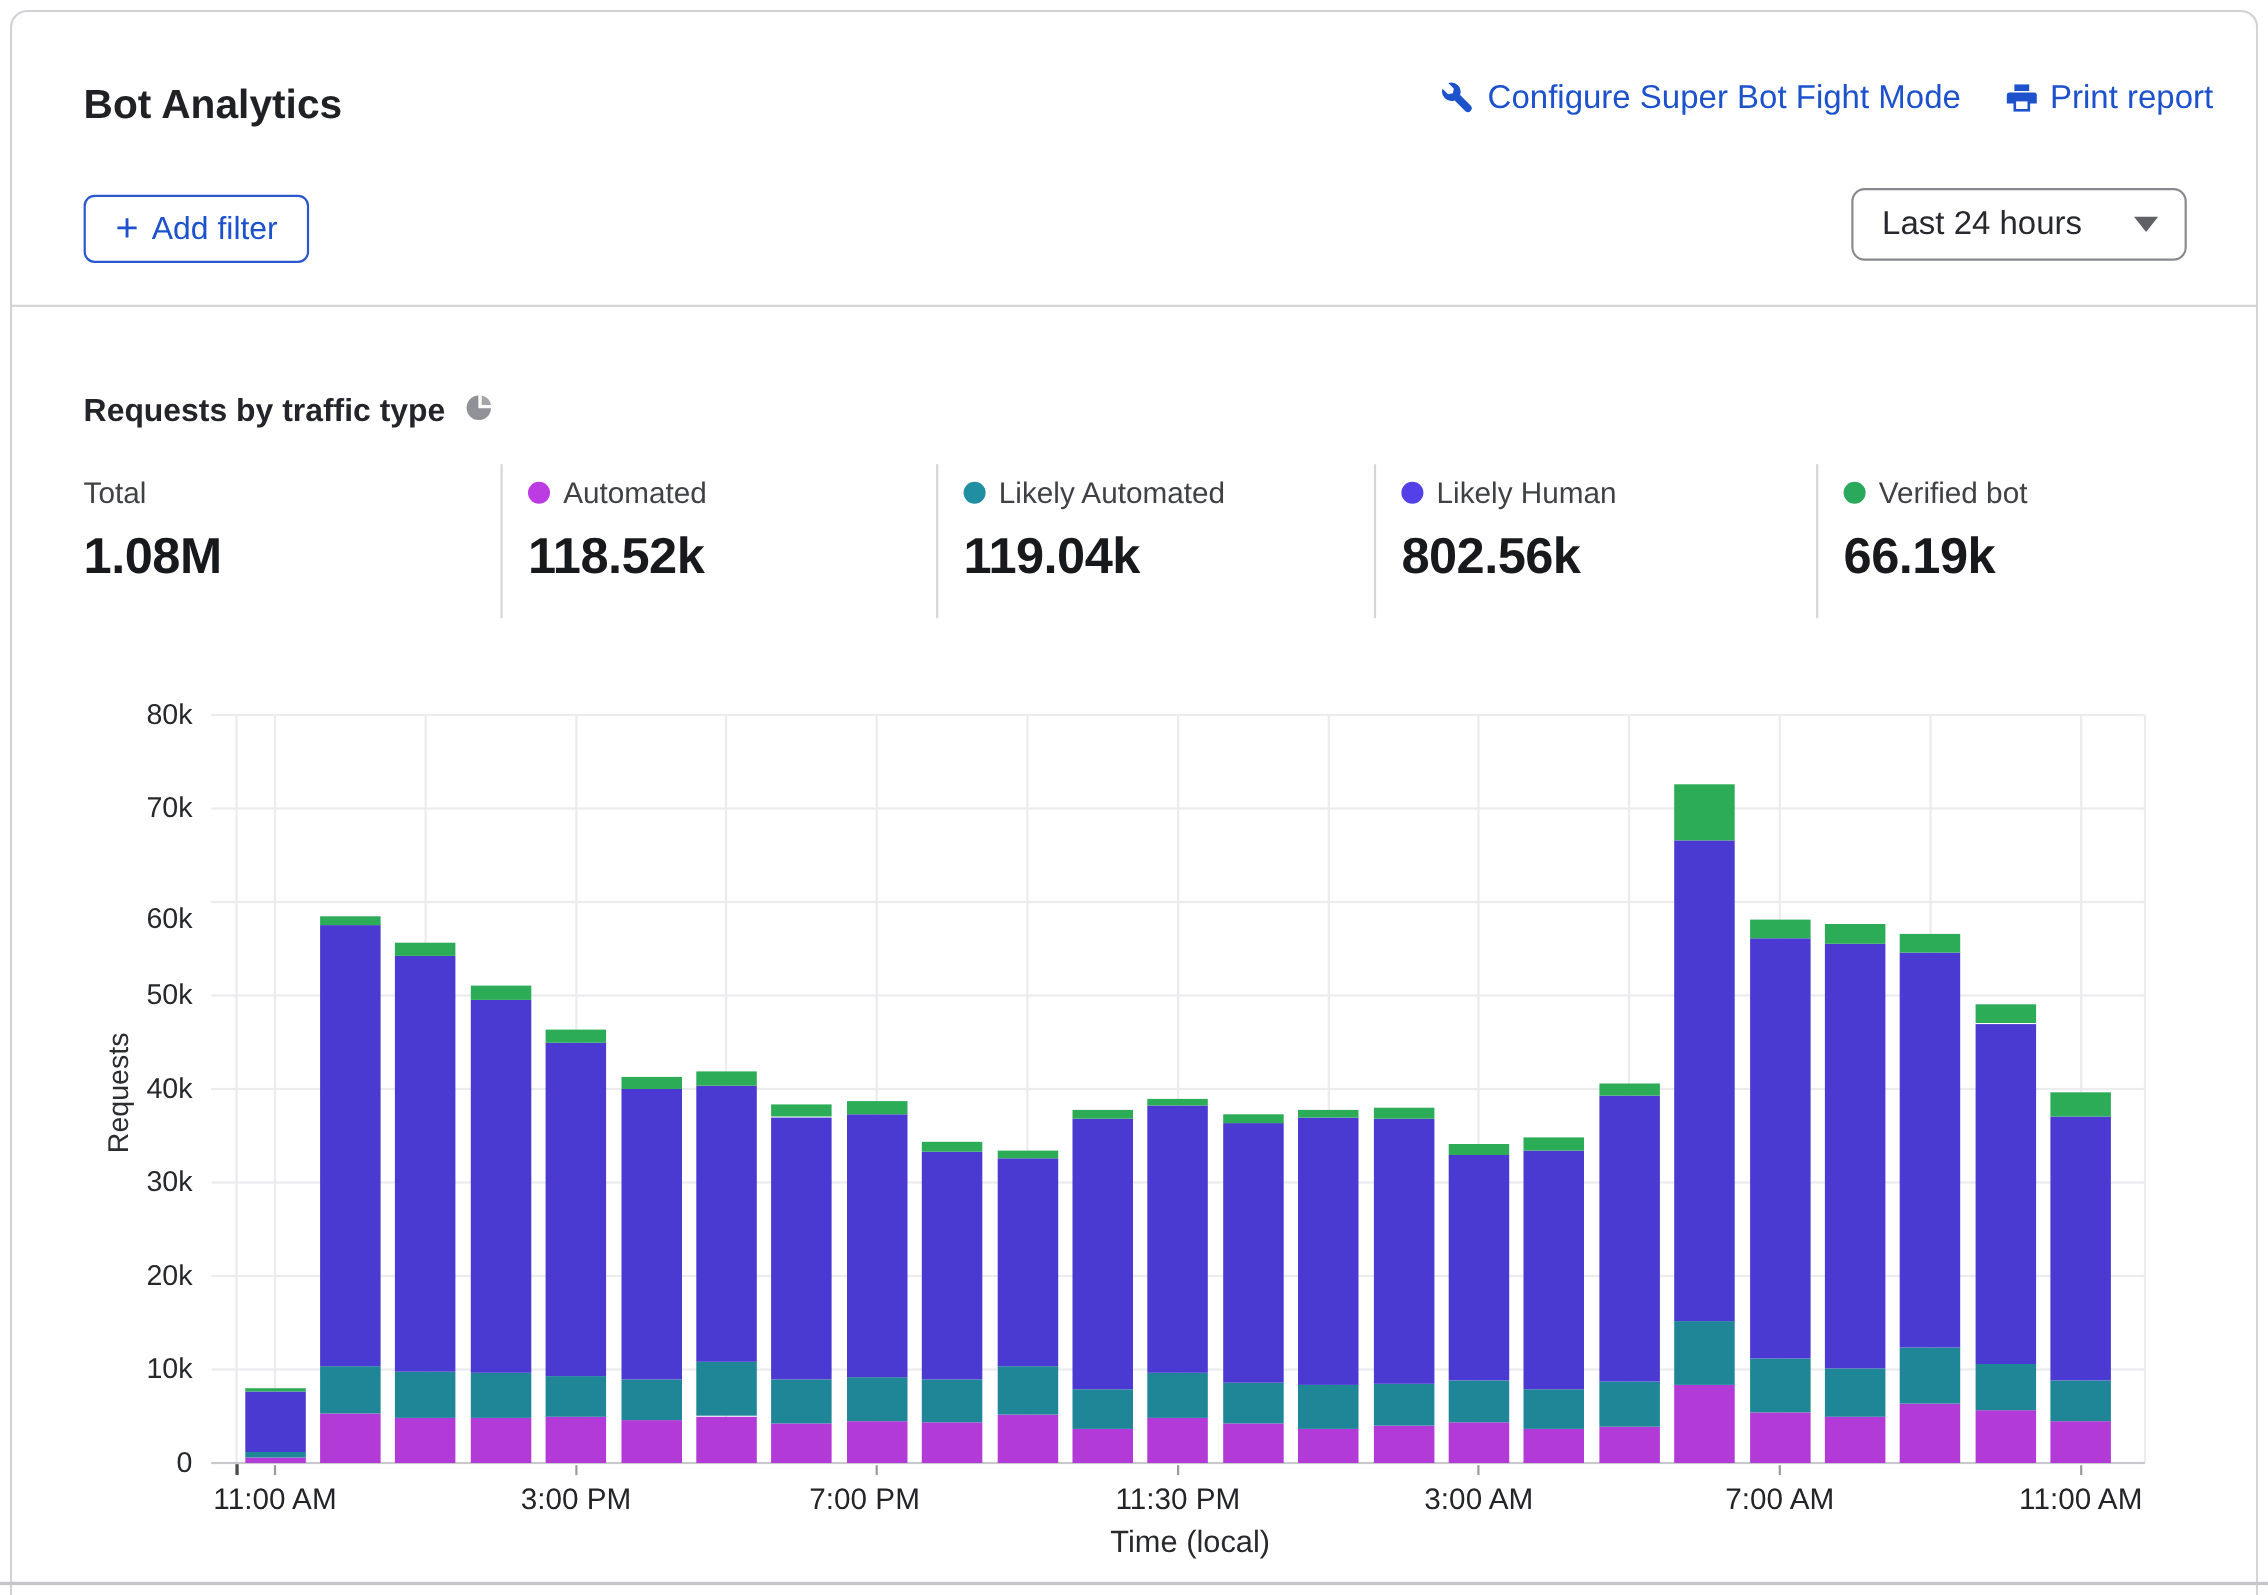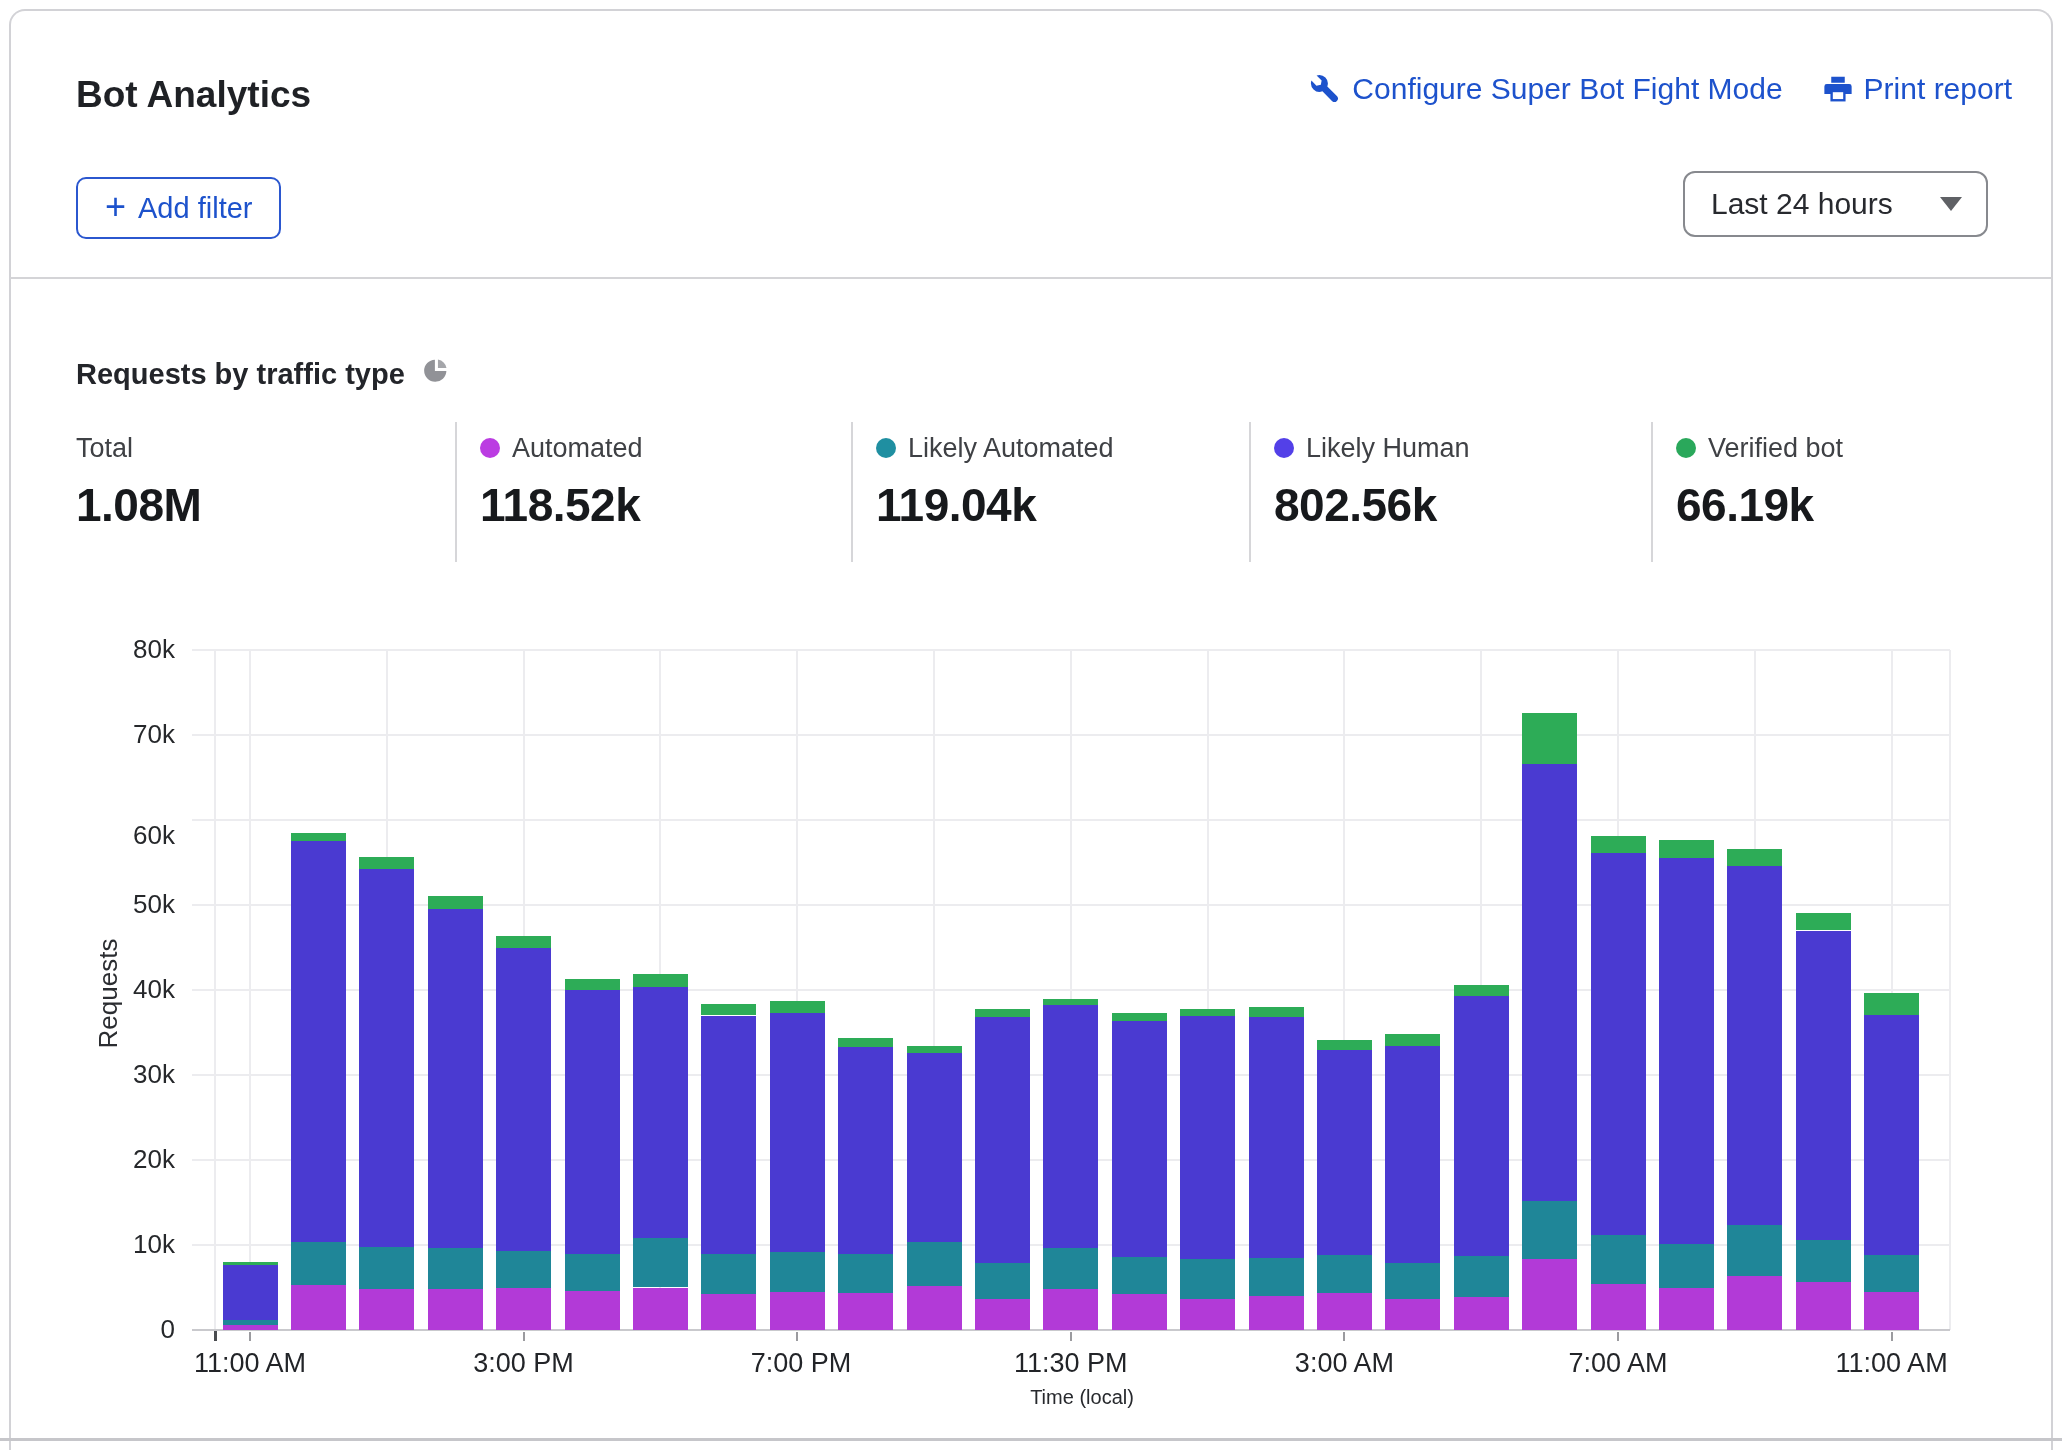--- a/index.html
+++ b/index.html
@@ -35,21 +35,21 @@
   .hgrid{position:absolute;left:192px;width:1758px;height:2px;background:#ececef;}
   .hgrid.axisline{background:#c9c9cd;}
   .vgrid{position:absolute;top:650px;width:2px;height:680px;background:#ececef;}
   .bar-seg{position:absolute;}
   .ytick{position:absolute;left:35px;width:140px;text-align:right;font-size:26px;color:#26282b;}
   .xtick-label{position:absolute;width:180px;text-align:center;font-size:27px;color:#222428;}
   .xtick-mark{position:absolute;width:2px;height:9px;background:#9b9b9f;top:1332px;}
   .ytick-zero-mark{position:absolute;left:214px;top:1331px;width:3px;height:10px;background:#4a4c50;}
   .ylab{position:absolute;left:-42px;top:978px;width:300px;text-align:center;font-size:26px;color:#2b2d31;
         transform:rotate(-90deg);transform-origin:center;}
-  .xlab{position:absolute;left:882px;top:1386px;width:400px;text-align:center;font-size:20px;color:#27292d;}
+  .xlab{position:absolute;left:882px;top:1386px;width:400px;text-align:center;font-size:28px;color:#27292d;}
   .bottom-line{position:absolute;left:0;top:1438px;width:2062px;height:3px;background:#c6c6ca;}
 </style>
 </head>
 <body>
 
 <div id="page">
   <div id="card"></div>
 
   <div class="title">Bot Analytics</div>
 
@@ -270,21 +270,21 @@
       <div class="bar-seg" style="left: 1795.7px; width: 55px; top: 912.65px; height: 17.85px; background: rgb(45, 172, 87);"></div>
       <div class="bar-seg" style="left: 1864.1px; width: 55px; top: 1291.75px; height: 38.25px; background: rgb(178, 58, 215);"></div>
       <div class="bar-seg" style="left: 1864.1px; width: 55px; top: 1255.2px; height: 36.55px; background: rgb(31, 134, 152);"></div>
       <div class="bar-seg" style="left: 1864.1px; width: 55px; top: 1014.65px; height: 240.55px; background: rgb(74, 58, 209);"></div>
       <div class="bar-seg" style="left: 1864.1px; width: 55px; top: 993.4px; height: 21.25px; background: rgb(45, 172, 87);"></div>
       <div class="xtick-mark" style="left: 249px;"></div>
       <div class="xtick-label" style="left: 160px; top: 1348px;">11:00 AM</div>
       <div class="xtick-mark" style="left: 522.6px;"></div>
       <div class="xtick-label" style="left: 433.6px; top: 1348px;">3:00 PM</div>
       <div class="xtick-mark" style="left: 796.2px;"></div>
-      <div class="xtick-label" style="left: 711px; top: 1348px; text-align: center;">7:00 PM</div>
+      <div class="xtick-label" style="left: 696px; top: 1348px; text-align: center;">7:00 PM</div>
       <div class="xtick-mark" style="left: 1069.8px;"></div>
       <div class="xtick-label" style="left: 980.8px; top: 1348px;">11:30 PM</div>
       <div class="xtick-mark" style="left: 1343.4px;"></div>
       <div class="xtick-label" style="left: 1254.4px; top: 1348px;">3:00 AM</div>
       <div class="xtick-mark" style="left: 1617px;"></div>
       <div class="xtick-label" style="left: 1528px; top: 1348px;">7:00 AM</div>
       <div class="xtick-mark" style="left: 1890.6px;"></div>
       <div class="xtick-label" style="left: 1801.6px; top: 1348px;">11:00 AM</div>
     </div>
 

